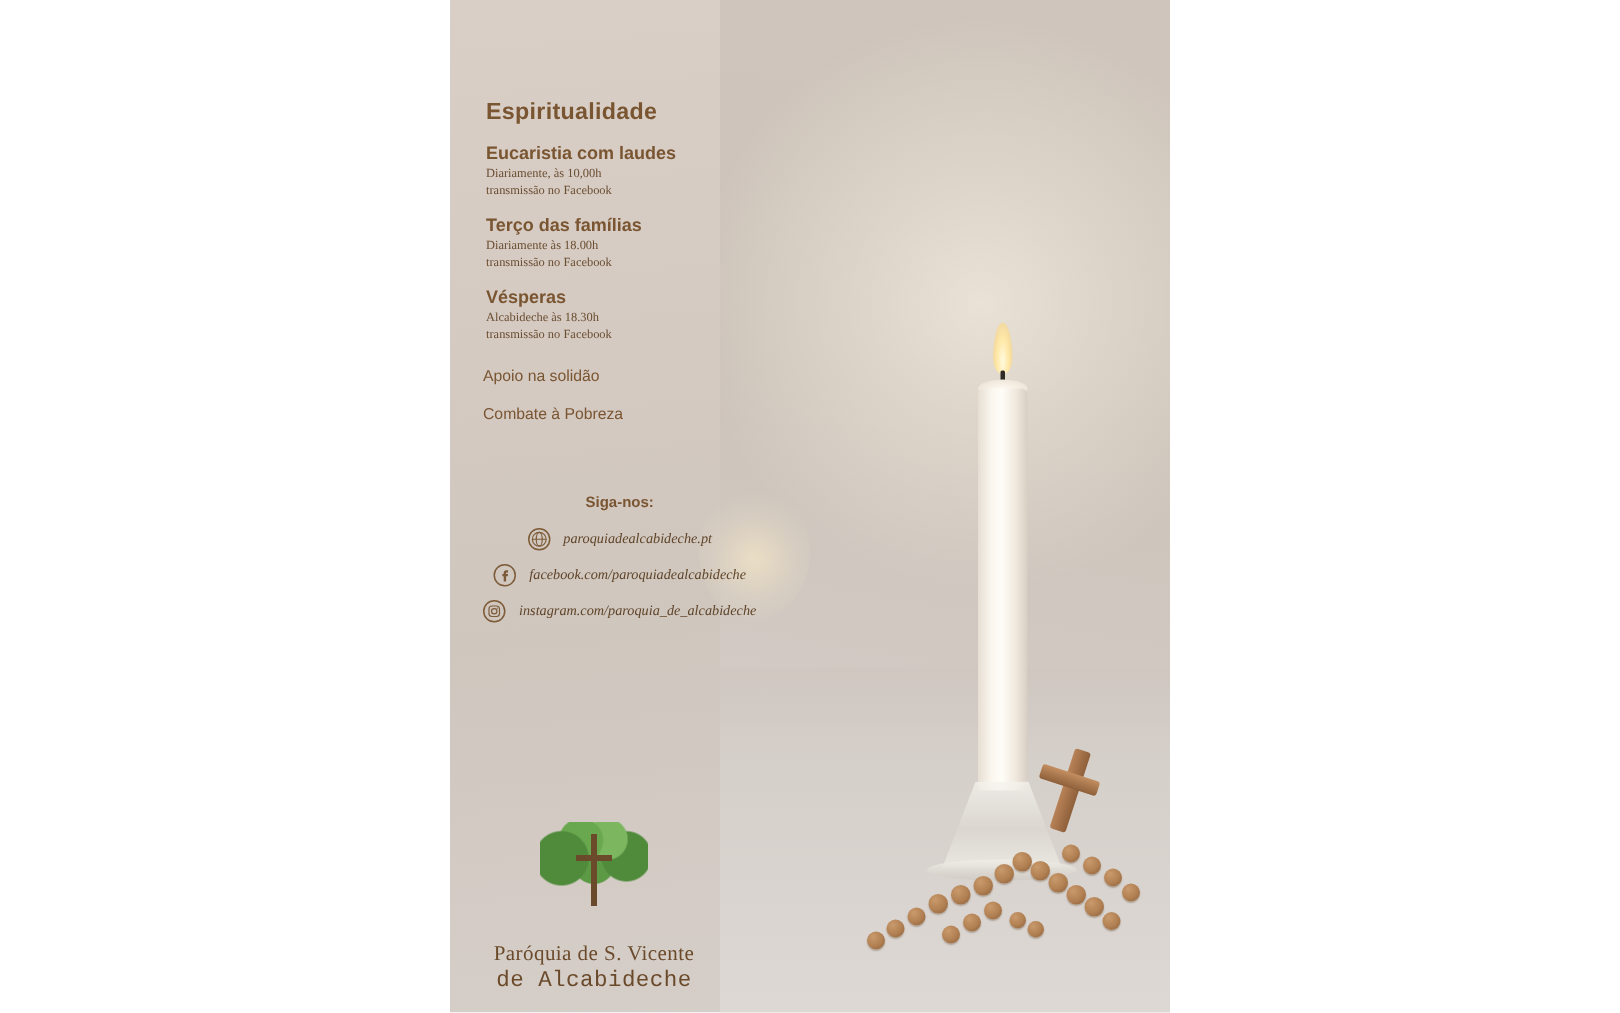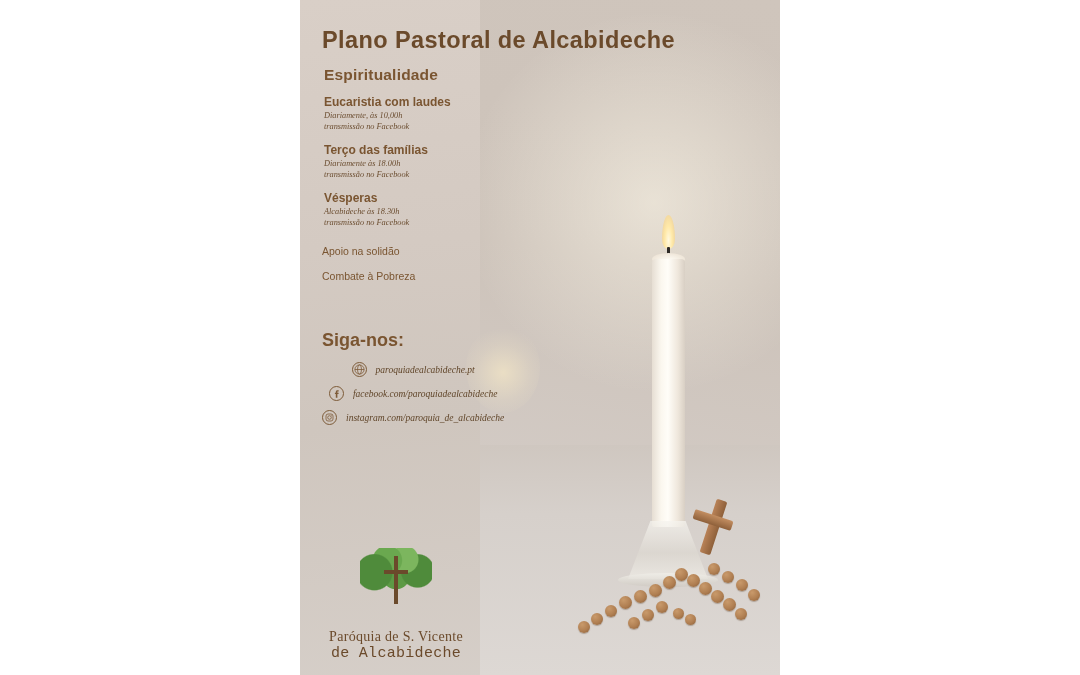--- a/index.html
+++ b/index.html
@@ -100,24 +100,24 @@
     font-size: 23.5px; font-weight: bold; color: #6b4a2b;
     letter-spacing: 0.4px; white-space: nowrap;
   }
   .section-h {
     font-size: 15.5px; font-weight: bold; color: #7a5531;
     letter-spacing: 0.2px;
   }
   .item-title { font-size: 12px; color: #7a5531; font-weight: 600; }
   .item-sub {
     font-size: 8.3px; color: #6b4d30;
-    font-family: "Liberation Serif", serif; font-style: italic; line-height: 1.32;
+    font-family: "Liberation Serif", serif; line-height: 1.32;
   }
   .plain-line { font-size: 10.5px; color: #7a5531; }
-  .label-h { font-size: 18px; color: #7a5531; font-weight: 600; }
+  .label-h { font-size: 10px; color: #7a5531; font-weight: 600; text-align: center; }
   .contact-text {
     font-size: 9.5px; color: #5f4428;
     font-family: "Liberation Serif", serif; font-style: italic;
   }
   .social-row, .contact-row { display: flex; align-items: center; gap: 9px; justify-content: center; }
   .ic {
     width: 15px; height: 15px; border: 1px solid #7d5b38; border-radius: 50%;
     display: flex; align-items: center; justify-content: center;
     color: #7d5b38; flex: 0 0 auto;
   }
@@ -202,21 +202,20 @@
       </div>
 
       <div id="cross">
         <div class="v"></div>
         <div class="h"></div>
       </div>
     </div>
 
     <div id="content">
 
-      <div class="poster-title">Plano Pastoral de Alcabideche</div>
 
       <div id="esp">
         <span class="section-h">Espiritualidade</span>
 
         <div class="block">
           <span class="item-title">Eucaristia com laudes</span>
           <div class="item-sub">Diariamente, às 10,00h</div>
           <div class="item-sub">transmissão no Facebook</div>
         </div>
 

